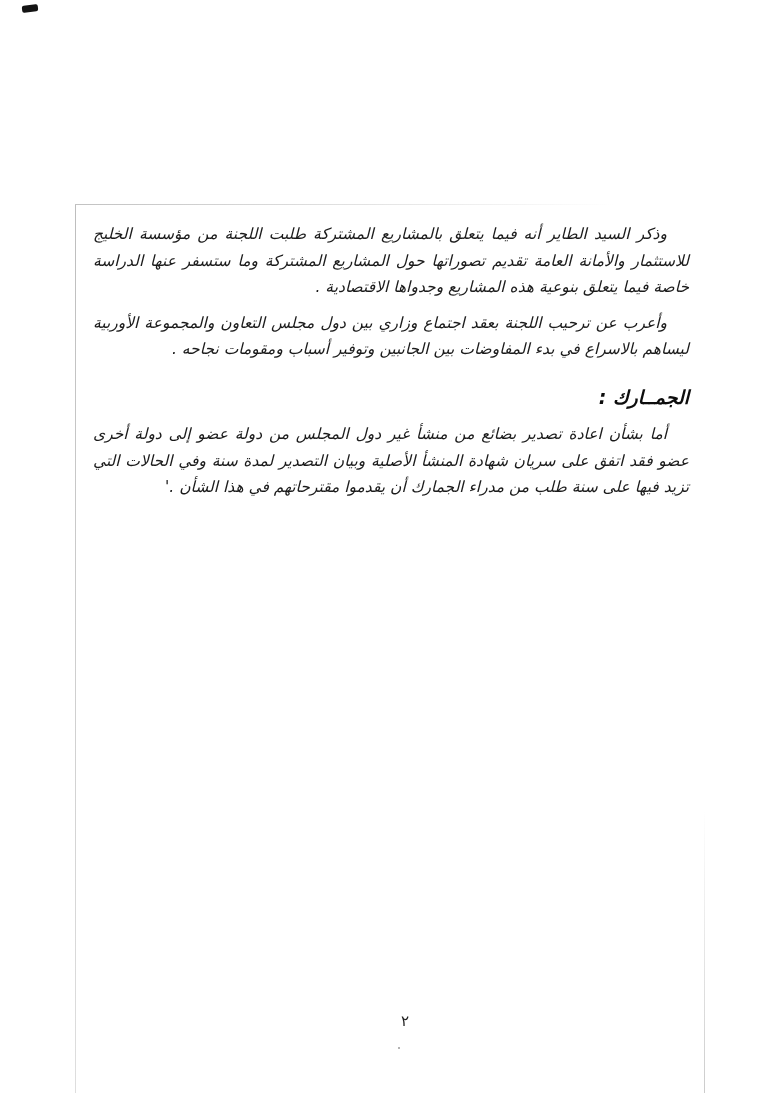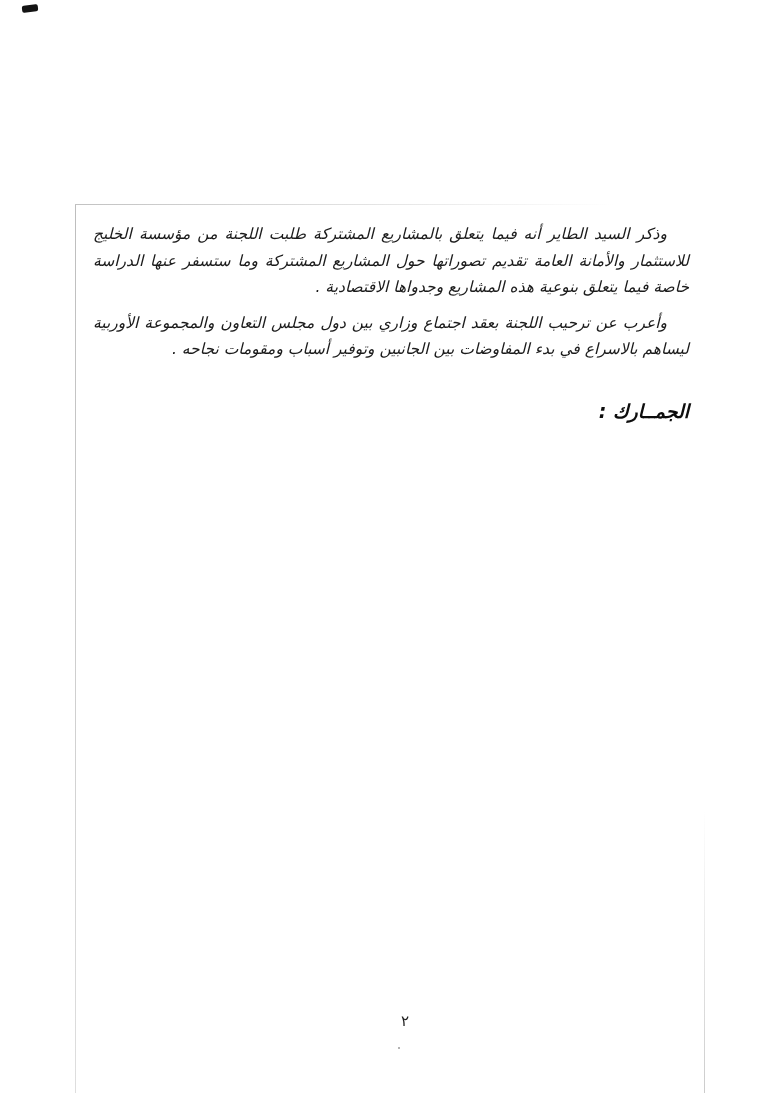--- a/index.html
+++ b/index.html
@@ -55,21 +55,21 @@
   }
   .para {
     margin: 0 0 9px 0;
     text-indent: 22px;
   }
   .heading {
     font-size: 19px;
     font-weight: bold;
     color: #0d0d0d;
     line-height: 28px;
-    margin: 34px 0 10px 0;
+    margin: 20px 0 10px 0;
     text-indent: 0;
     text-align: right;
   }
   .page-number {
     position: absolute;
     left: 30px; top: 1012px;
     width: 750px;
     text-align: center;
     font-size: 15px;
     color: #1d1d1d;
@@ -83,16 +83,17 @@
 <div class="edge-left"></div>
 <div class="edge-top"></div>
 <div class="edge-right"></div>
 
 <div class="content">
   <p class="para">وذكر السيد الطاير أنه فيما يتعلق بالمشاريع المشتركة طلبت اللجنة من مؤسسة الخليج للاستثمار والأمانة العامة تقديم تصوراتها حول المشاريع المشتركة وما ستسفر عنها الدراسة خاصة فيما يتعلق بنوعية هذه المشاريع وجدواها الاقتصادية .</p>
   <p class="para">وأعرب عن ترحيب اللجنة بعقد اجتماع وزاري بين دول مجلس التعاون والمجموعة الأوربية ليساهم بالاسراع في بدء المفاوضات بين الجانبين وتوفير أسباب ومقومات نجاحه .</p>
 
   <h2 class="heading">الجمــارك :</h2>
 
+  <p class="para">أما بشأن اعادة تصدير بضائع من منشأ غير دول المجلس من دولة عضو إلى دولة أخرى عضو فقد اتفق على سريان شهادة المنشأ الأصلية وبيان التصدير لمدة سنة وفي الحالات التي تزيد فيها على سنة طلب من مدراء الجمارك أن يقدموا مقترحاتهم في هذا الشأن .'</p>
 </div>
 
 <div class="page-number">٢</div>
 <div class="artifact-dot"></div>
 
 </body></html>

